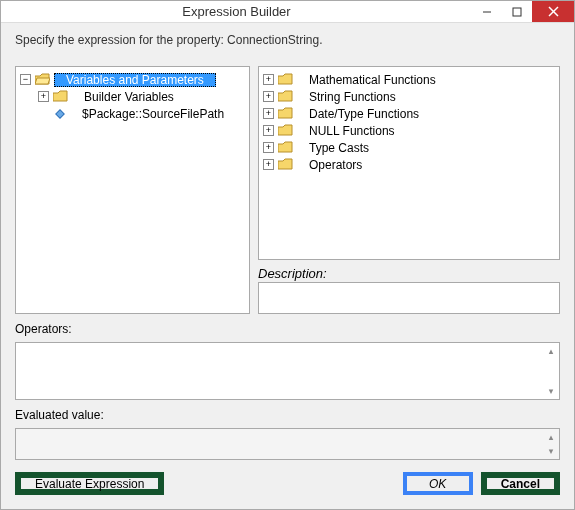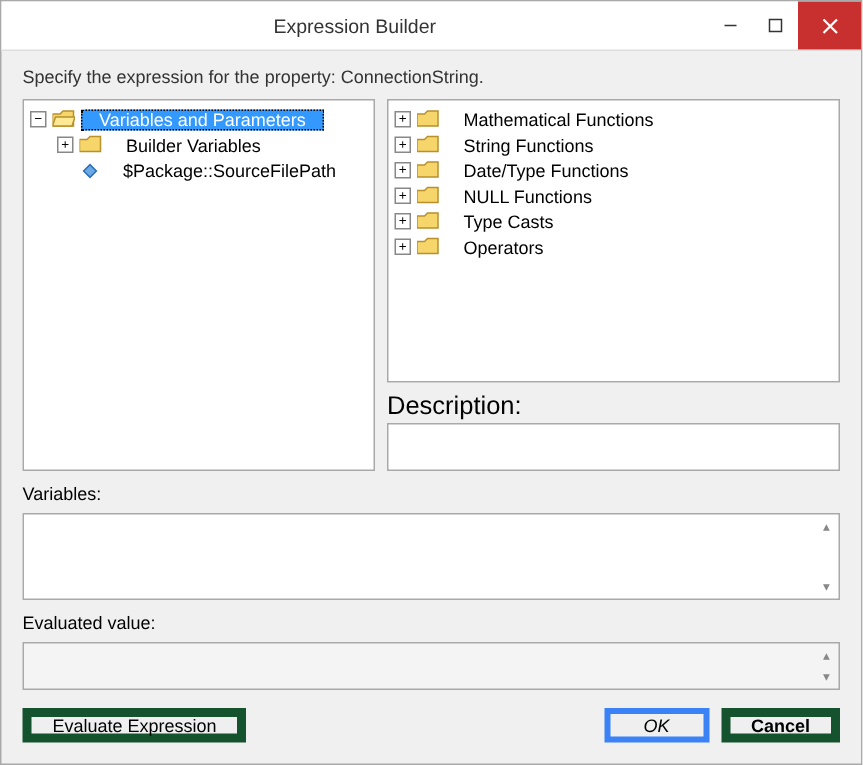--- a/index.html
+++ b/index.html
@@ -5,27 +5,27 @@
 * { box-sizing: border-box; font-family: "Segoe UI", Tahoma, sans-serif; font-size: 12px; }
 body { margin: 0; background: #fff; }
 .window { width: 575px; height: 510px; border: 1px solid #a9a9a9; background: #f0f0f0; display: flex; flex-direction: column; }
 .titlebar { height: 41px; background: #fff; display: flex; align-items: center; border-bottom: 1px solid #ddd; }
 .title { flex: 1; text-align: center; font-size: 13px; color: #333; }
 .winbtns { display: flex; height: 100%; }
 .winbtn { width: 30px; height: 100%; display: flex; align-items: center; justify-content: center; }
 .winbtn.close { background: #c83030; color: #fff; width: 42px; }
 .winbtn svg { pointer-events: none; }
 .content { padding: 10px 14px 14px 14px; display: flex; flex-direction: column; flex: 1; gap: 6px; }
-.instr { color: #333; margin-bottom: 2px; }
+.instr { color: #333; margin-bottom: 13px; }
 .panels { display: flex; gap: 8px; height: 248px; }
 .panel-left { width: 235px; border: 1px solid #a9a9a9; background: #fff; overflow: auto; }
 .panel-right-col { flex: 1; display: flex; flex-direction: column; gap: 6px; }
 .panel-right { flex: 1; border: 1px solid #a9a9a9; background: #fff; overflow: auto; }
 .desc-wrap { }
-.desc-label { font-size: 17px; margin-bottom: 1px; }
+.desc-label { font-size: 13px; margin-bottom: 1px; font-style: italic; }
 .desc-box { height: 32px; border: 1px solid #a9a9a9; background: #fff; }
 .tree { padding: 4px 2px; }
 .tree-node { display: flex; align-items: center; height: 17px; white-space: nowrap; }
 .expander { width: 11px; height: 11px; border: 1px solid #888; display: flex; align-items: center; justify-content: center; margin-right: 4px; font-size: 9px; line-height: 1; background: #fff; cursor: pointer; }
 .folder { width: 15px; height: 13px; margin-right: 4px; display: inline-block; }
 .folder svg { display: block; }
 .diamond { width: 13px; height: 13px; margin-right: 4px; display: inline-flex; align-items: center; justify-content: center; }
 .node-label { padding: 0 12px; }
 .node-label.sel { background: #3399ff; color: #fff; outline: 1px dotted #000; outline-offset: -1px; }
 .section-label { margin-top: 2px; }
@@ -160,21 +160,21 @@
             </div>
           </div>
         </div>
         <div class="desc-wrap">
           <div class="desc-label">Description:</div>
           <div class="desc-box"></div>
         </div>
       </div>
     </div>
 
-    <div class="section-label">Variables:</div>
+    <div class="section-label">Operators:</div>
     <div class="expr-box">
       <div class="vscroll">
         <div class="arrow">▴</div>
         <div class="arrow">▾</div>
       </div>
     </div>
 
     <div class="section-label">Evaluated value:</div>
     <div class="eval-box">
       <div class="vscroll">

